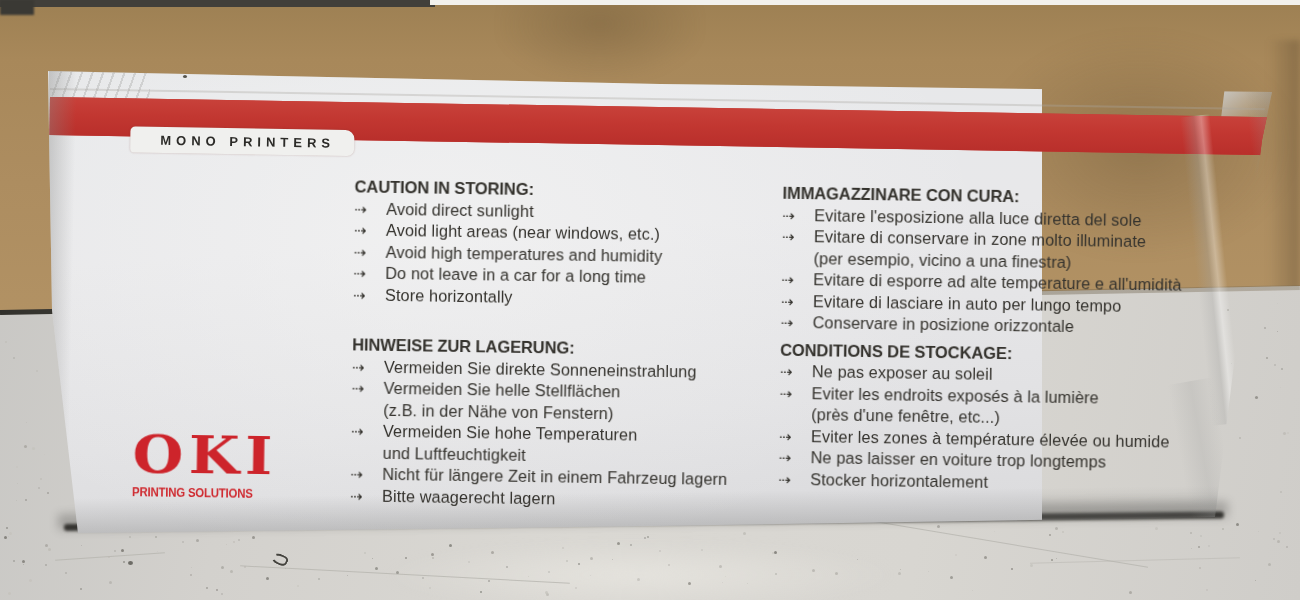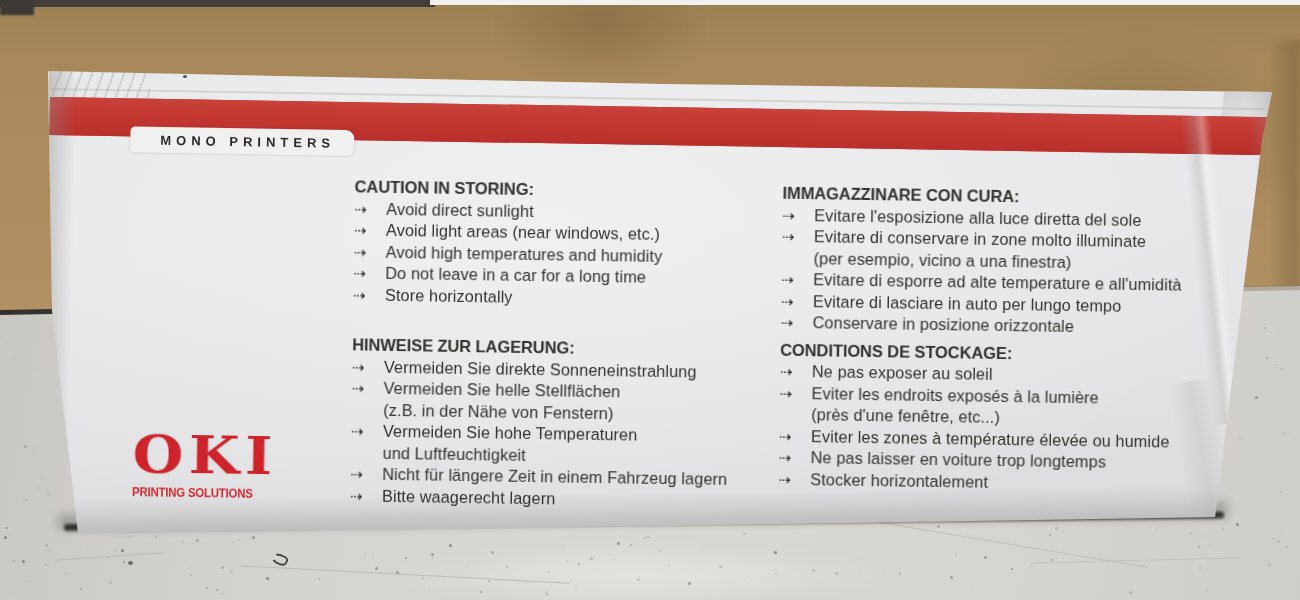--- a/index.html
+++ b/index.html
@@ -44,21 +44,21 @@
   .floor-squiggle{position:absolute;left:272px;top:554px;width:12px;height:7px;
     border:2px solid #45443f;border-radius:60% 40% 50% 50%;border-left-color:transparent;transform:rotate(25deg);}
   .floor-spot{position:absolute;left:128px;top:561px;width:5px;height:4px;background:#6d6c66;border-radius:50%;}
   
   .box-shadow-soft{position:absolute;left:58px;top:514px;width:1170px;height:16px;
     background:#242320;opacity:.25;filter:blur(5px);transform:rotate(-.62deg);transform-origin:left center;}
   .box-shadow-line{position:absolute;left:64px;top:524px;width:1160px;height:7px;
     background:#201f1c;opacity:.85;filter:blur(1.4px);transform:rotate(-.62deg);transform-origin:left center;border-radius:3px;}
   
   .box{
-    position:absolute;left:0;top:0;width:1300px;height:600px;
+    position:absolute;left:0;top:0;width:1042px;height:600px;
     clip-path:polygon(48px 71px,660px 84px,1272px 92px,1262px 140px,1215px 517px,650px 526px,78px 533px,52px 310px);
   }
   .box-bg{position:absolute;left:0;top:0;width:100%;height:100%;
     background:linear-gradient(176deg,#e2e3e3 0%,#e7e8ea 16%,#e8e8ea 40%,#e2e2e4 68%,#d9d9db 92%,#d4d4d6 100%);}
   .box-sheen{position:absolute;left:0;top:0;width:100%;height:100%;
     background:radial-gradient(ellipse at 42% 38%,rgba(248,248,247,.5),rgba(248,248,247,0) 65%);}
   .shade-left{position:absolute;left:44px;top:68px;width:28px;height:470px;transform:rotate(1.2deg);
     background:linear-gradient(90deg,rgba(138,138,136,.40),rgba(138,138,136,0));}
   .shade-right{position:absolute;left:1232px;top:86px;width:42px;height:444px;transform:rotate(-7.4deg);transform-origin:top right;
     background:linear-gradient(270deg,rgba(148,148,146,.42),rgba(148,148,146,0) 72%);}

